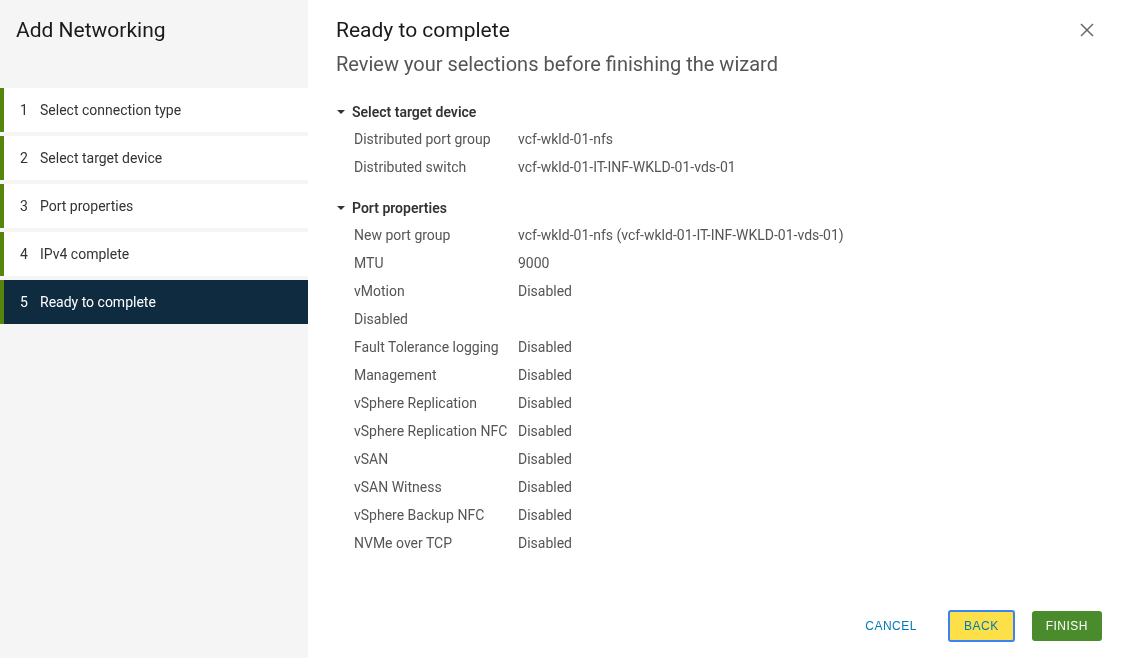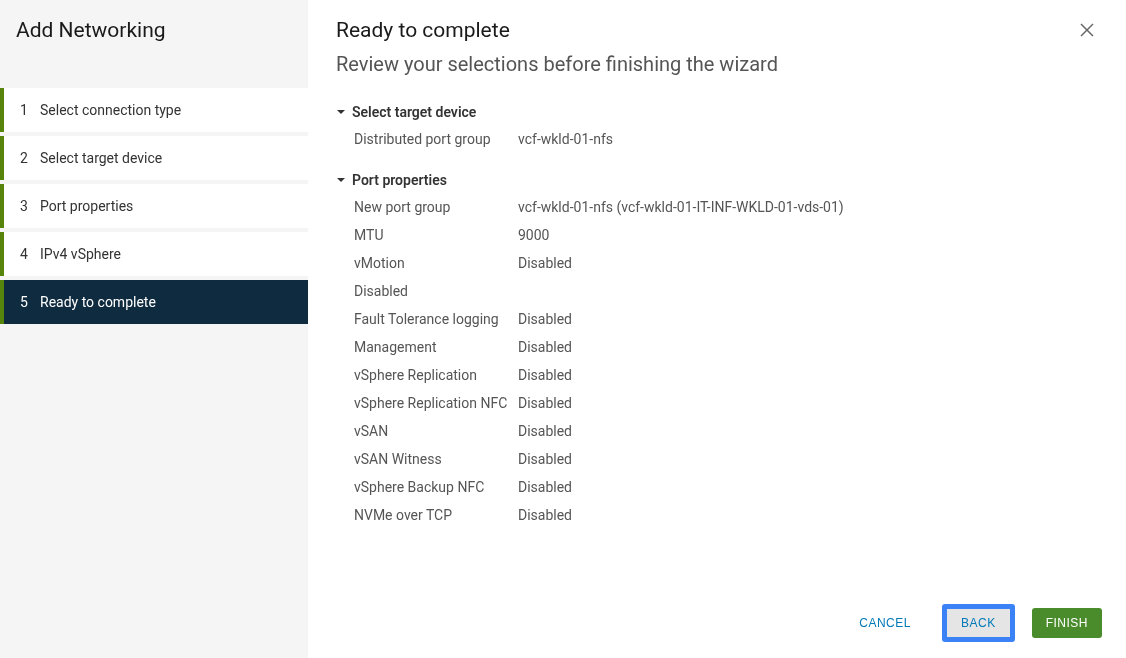--- a/index.html
+++ b/index.html
@@ -153,23 +153,23 @@
       border-radius: 3px;
       cursor: pointer;
       border: none;
       text-transform: uppercase;
     }
     .btn-text {
       background: transparent;
       color: #0079b8;
     }
     .btn-outline {
-      background: #e5e5e5;
+      background: #fde047;
       color: #0079b8;
-      border: 5px solid #3b82f6;
+      border: 2px solid #3b82f6;
       padding: 7px 14px;
     }
     .btn-primary {
       background: #4a8b2c;
       color: #fff;
     }
   </style>
 </head>
 <body>
 
@@ -183,21 +183,21 @@
     <div class="step">
       <span class="step-num">2</span>
       <span class="step-label">Select target device</span>
     </div>
     <div class="step">
       <span class="step-num">3</span>
       <span class="step-label">Port properties</span>
     </div>
     <div class="step">
       <span class="step-num">4</span>
-      <span class="step-label">IPv4 vSphere</span>
+      <span class="step-label">IPv4 complete</span>
     </div>
     <div class="step active">
       <span class="step-num">5</span>
       <span class="step-label">Ready to complete</span>
     </div>
   </div>
 </div>
 
 <div class="right-panel">
   <div class="content-header">
@@ -222,20 +222,24 @@
               <path d="M1 3 L5 7 L9 3 Z"></path>
             </svg>
         </span>
         <span class="section-title">Select target device</span>
       </div>
       <div class="section-body">
         <div class="row">
           <div class="row-label">Distributed port group</div>
           <div class="row-value">vcf-wkld-01-nfs</div>
         </div>
+        <div class="row">
+          <div class="row-label">Distributed switch</div>
+          <div class="row-value">vcf-wkld-01-IT-INF-WKLD-01-vds-01</div>
+        </div>
       </div>
     </div>
 
     <div class="section">
       <div class="section-header">
         <span class="chevron">
           <svg width="10" height="10" viewBox="0 0 10 10" fill="#333">
               <path d="M1 3 L5 7 L9 3 Z"></path>
             </svg>
         </span>

